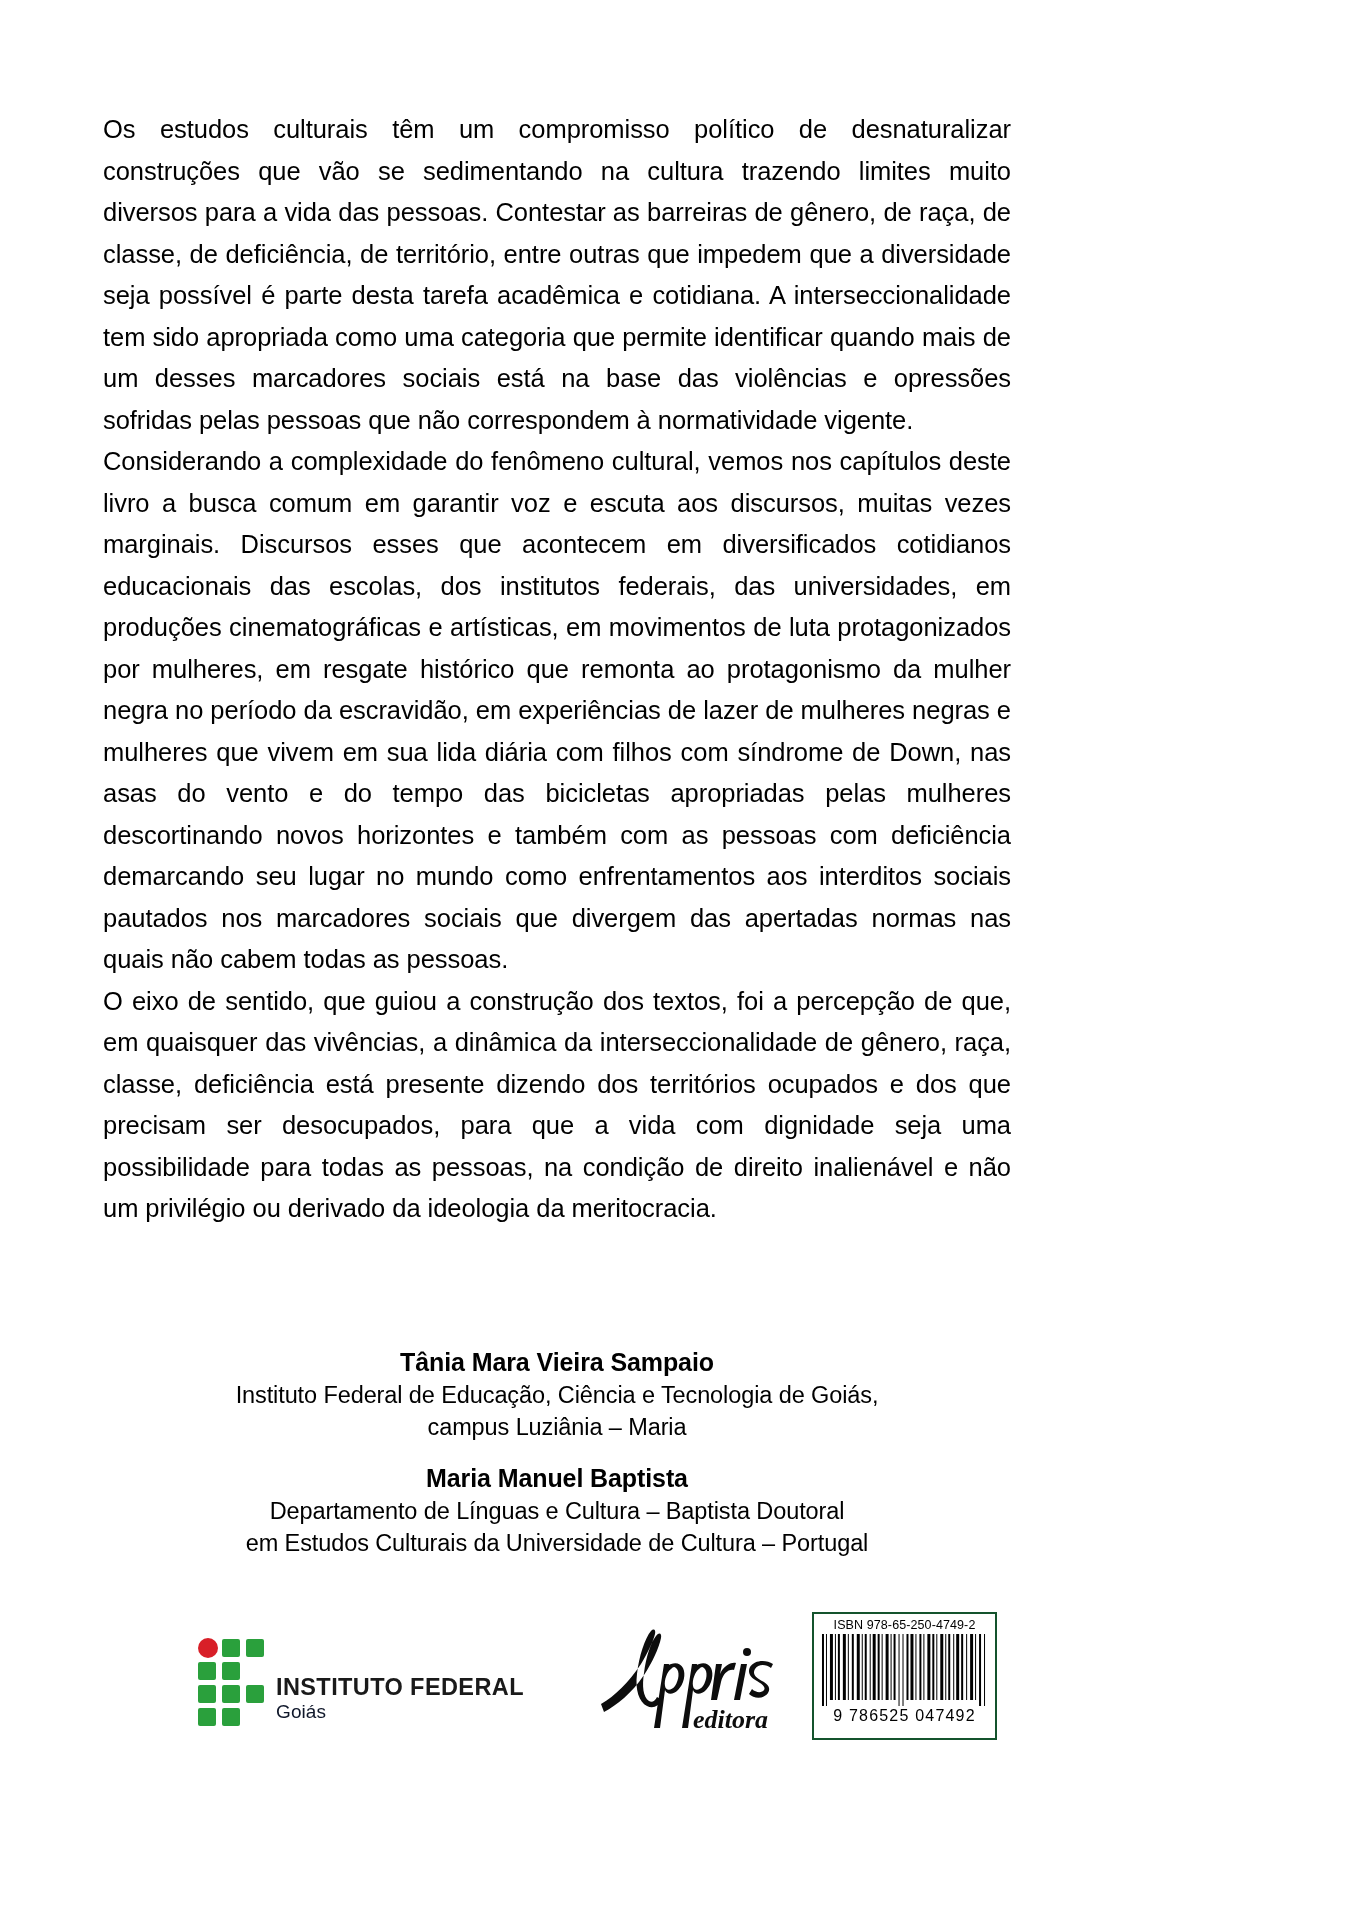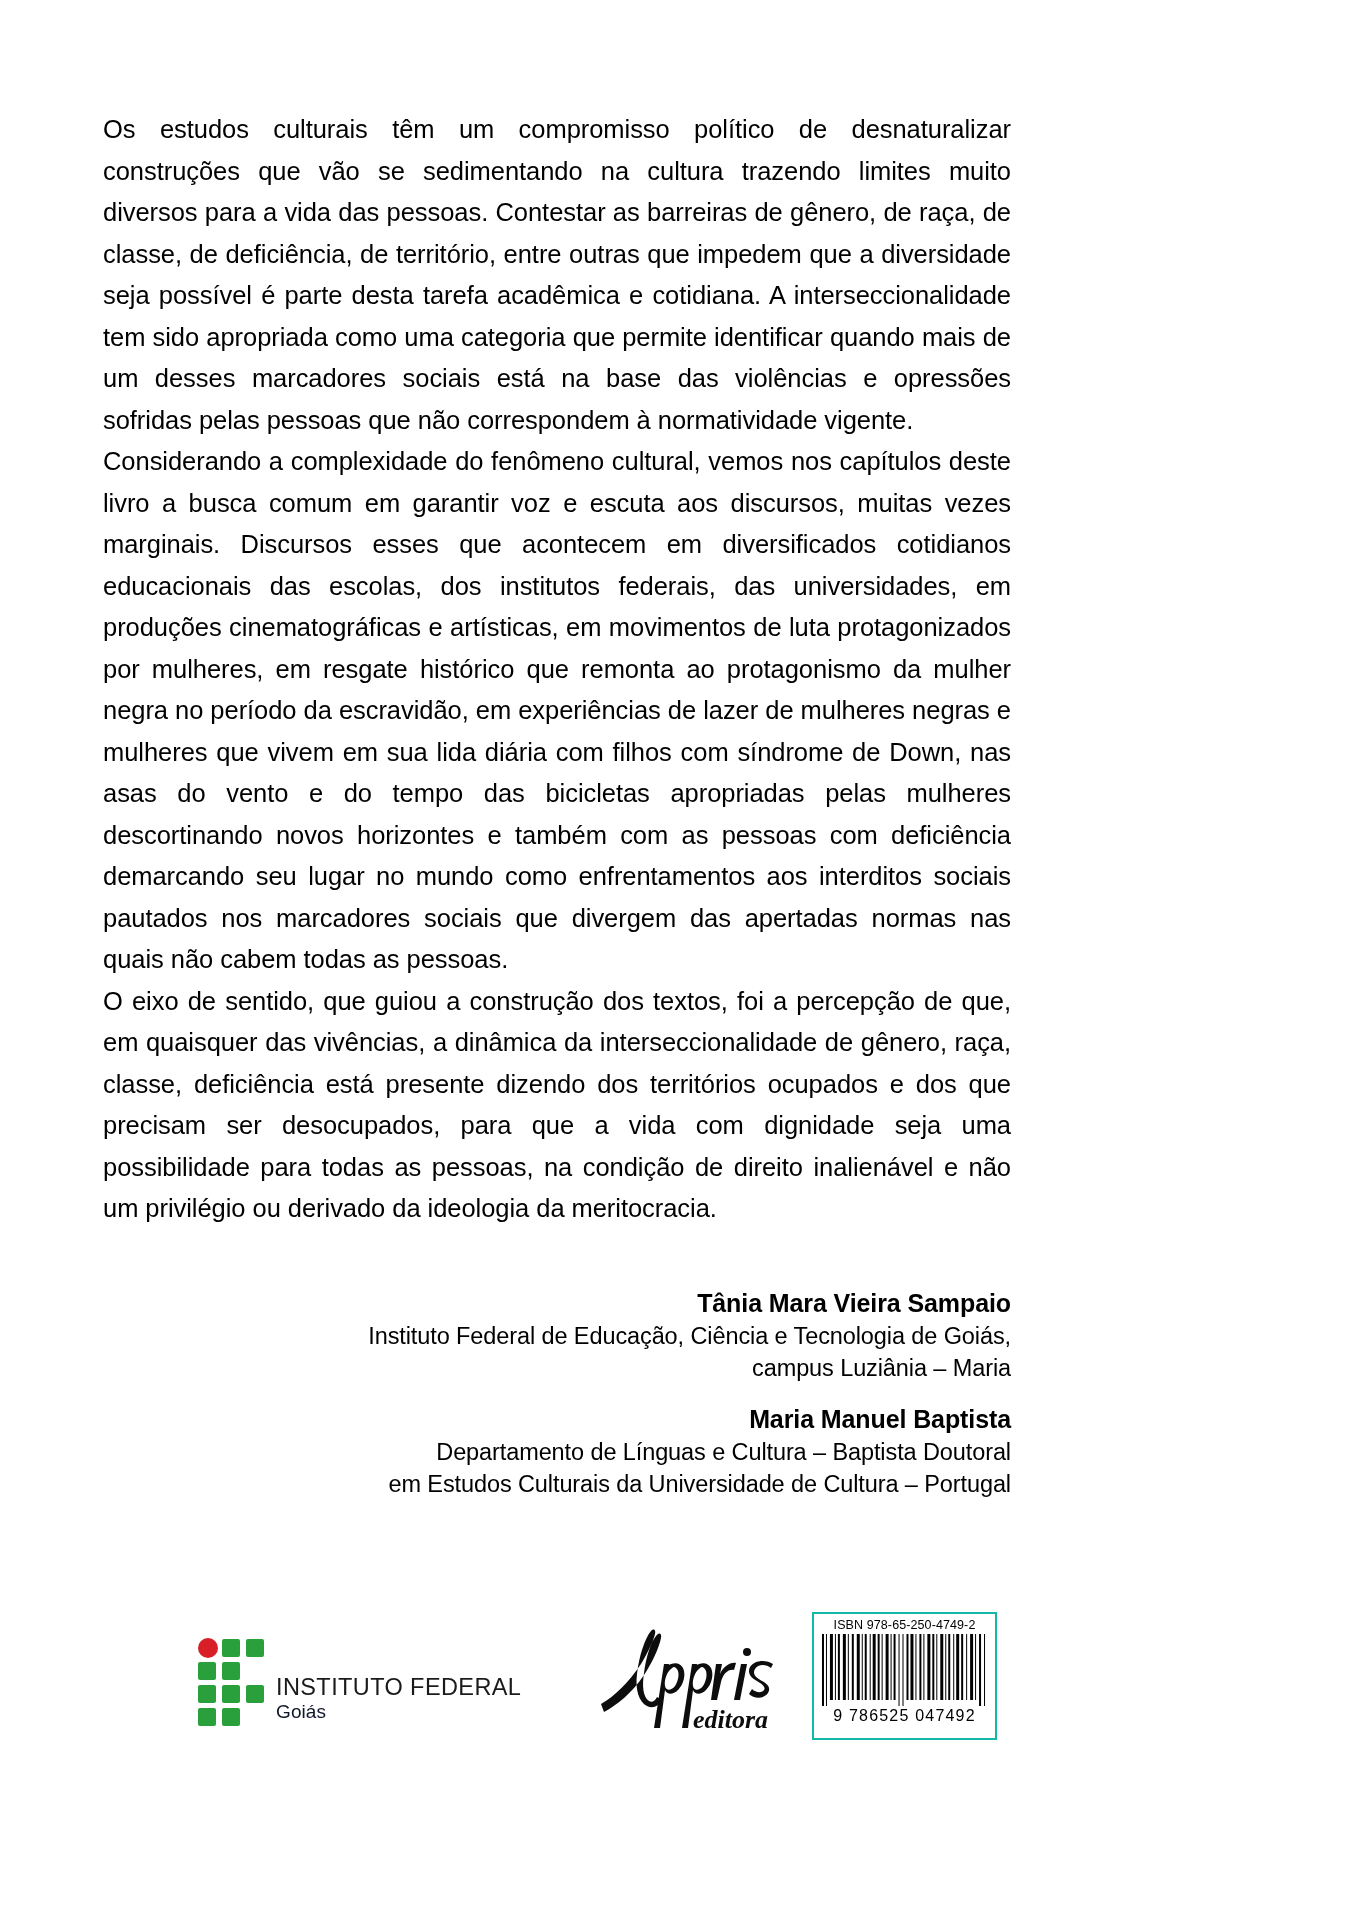--- a/index.html
+++ b/index.html
@@ -36,23 +36,23 @@
     text-align: justify;
     text-justify: inter-word;
     letter-spacing: -0.05px;
     hyphens: manual;
   }
 
   
   .signatures {
     position: absolute;
     left: 103px;
-    top: 1286px;
+    top: 1345px;
     width: 908px;
-    text-align: right;
+    text-align: center;
   }
   .sig-block {
     margin-bottom: 0;
   }
   .sig-block + .sig-block {
     margin-top: 18px;
   }
   .sig-name {
     font-size: 25px;
     font-weight: bold;
@@ -102,21 +102,21 @@
     background: #d81f28;
     border-radius: 50%;
     left: 0px;
     top: 0px;
   }
   .if-words {
     padding-bottom: 3px;
   }
   .if-title {
     font-size: 23.5px;
-    font-weight: normal;
+    font-weight: bold;
     letter-spacing: 0.4px;
     line-height: 26px;
     color: #1a1a1a;
   }
   .if-sub {
     font-size: 19px;
     line-height: 23px;
     color: #0f172a;
     letter-spacing: 0.1px;
   }
@@ -130,21 +130,21 @@
     height: 120px;
   }
 
   
   .isbn-box {
     position: absolute;
     left: 812px;
     top: -8px;
     width: 185px;
     height: 128px;
-    border: 2px solid #14b8a6;
+    border: 2px solid #14532d;
     background: #ffffff;
     box-sizing: border-box;
     padding: 4px 6px 3px 6px;
     display: flex;
     flex-direction: column;
     align-items: center;
     justify-content: flex-start;
   }
   .isbn-text {
     font-size: 12.5px;

